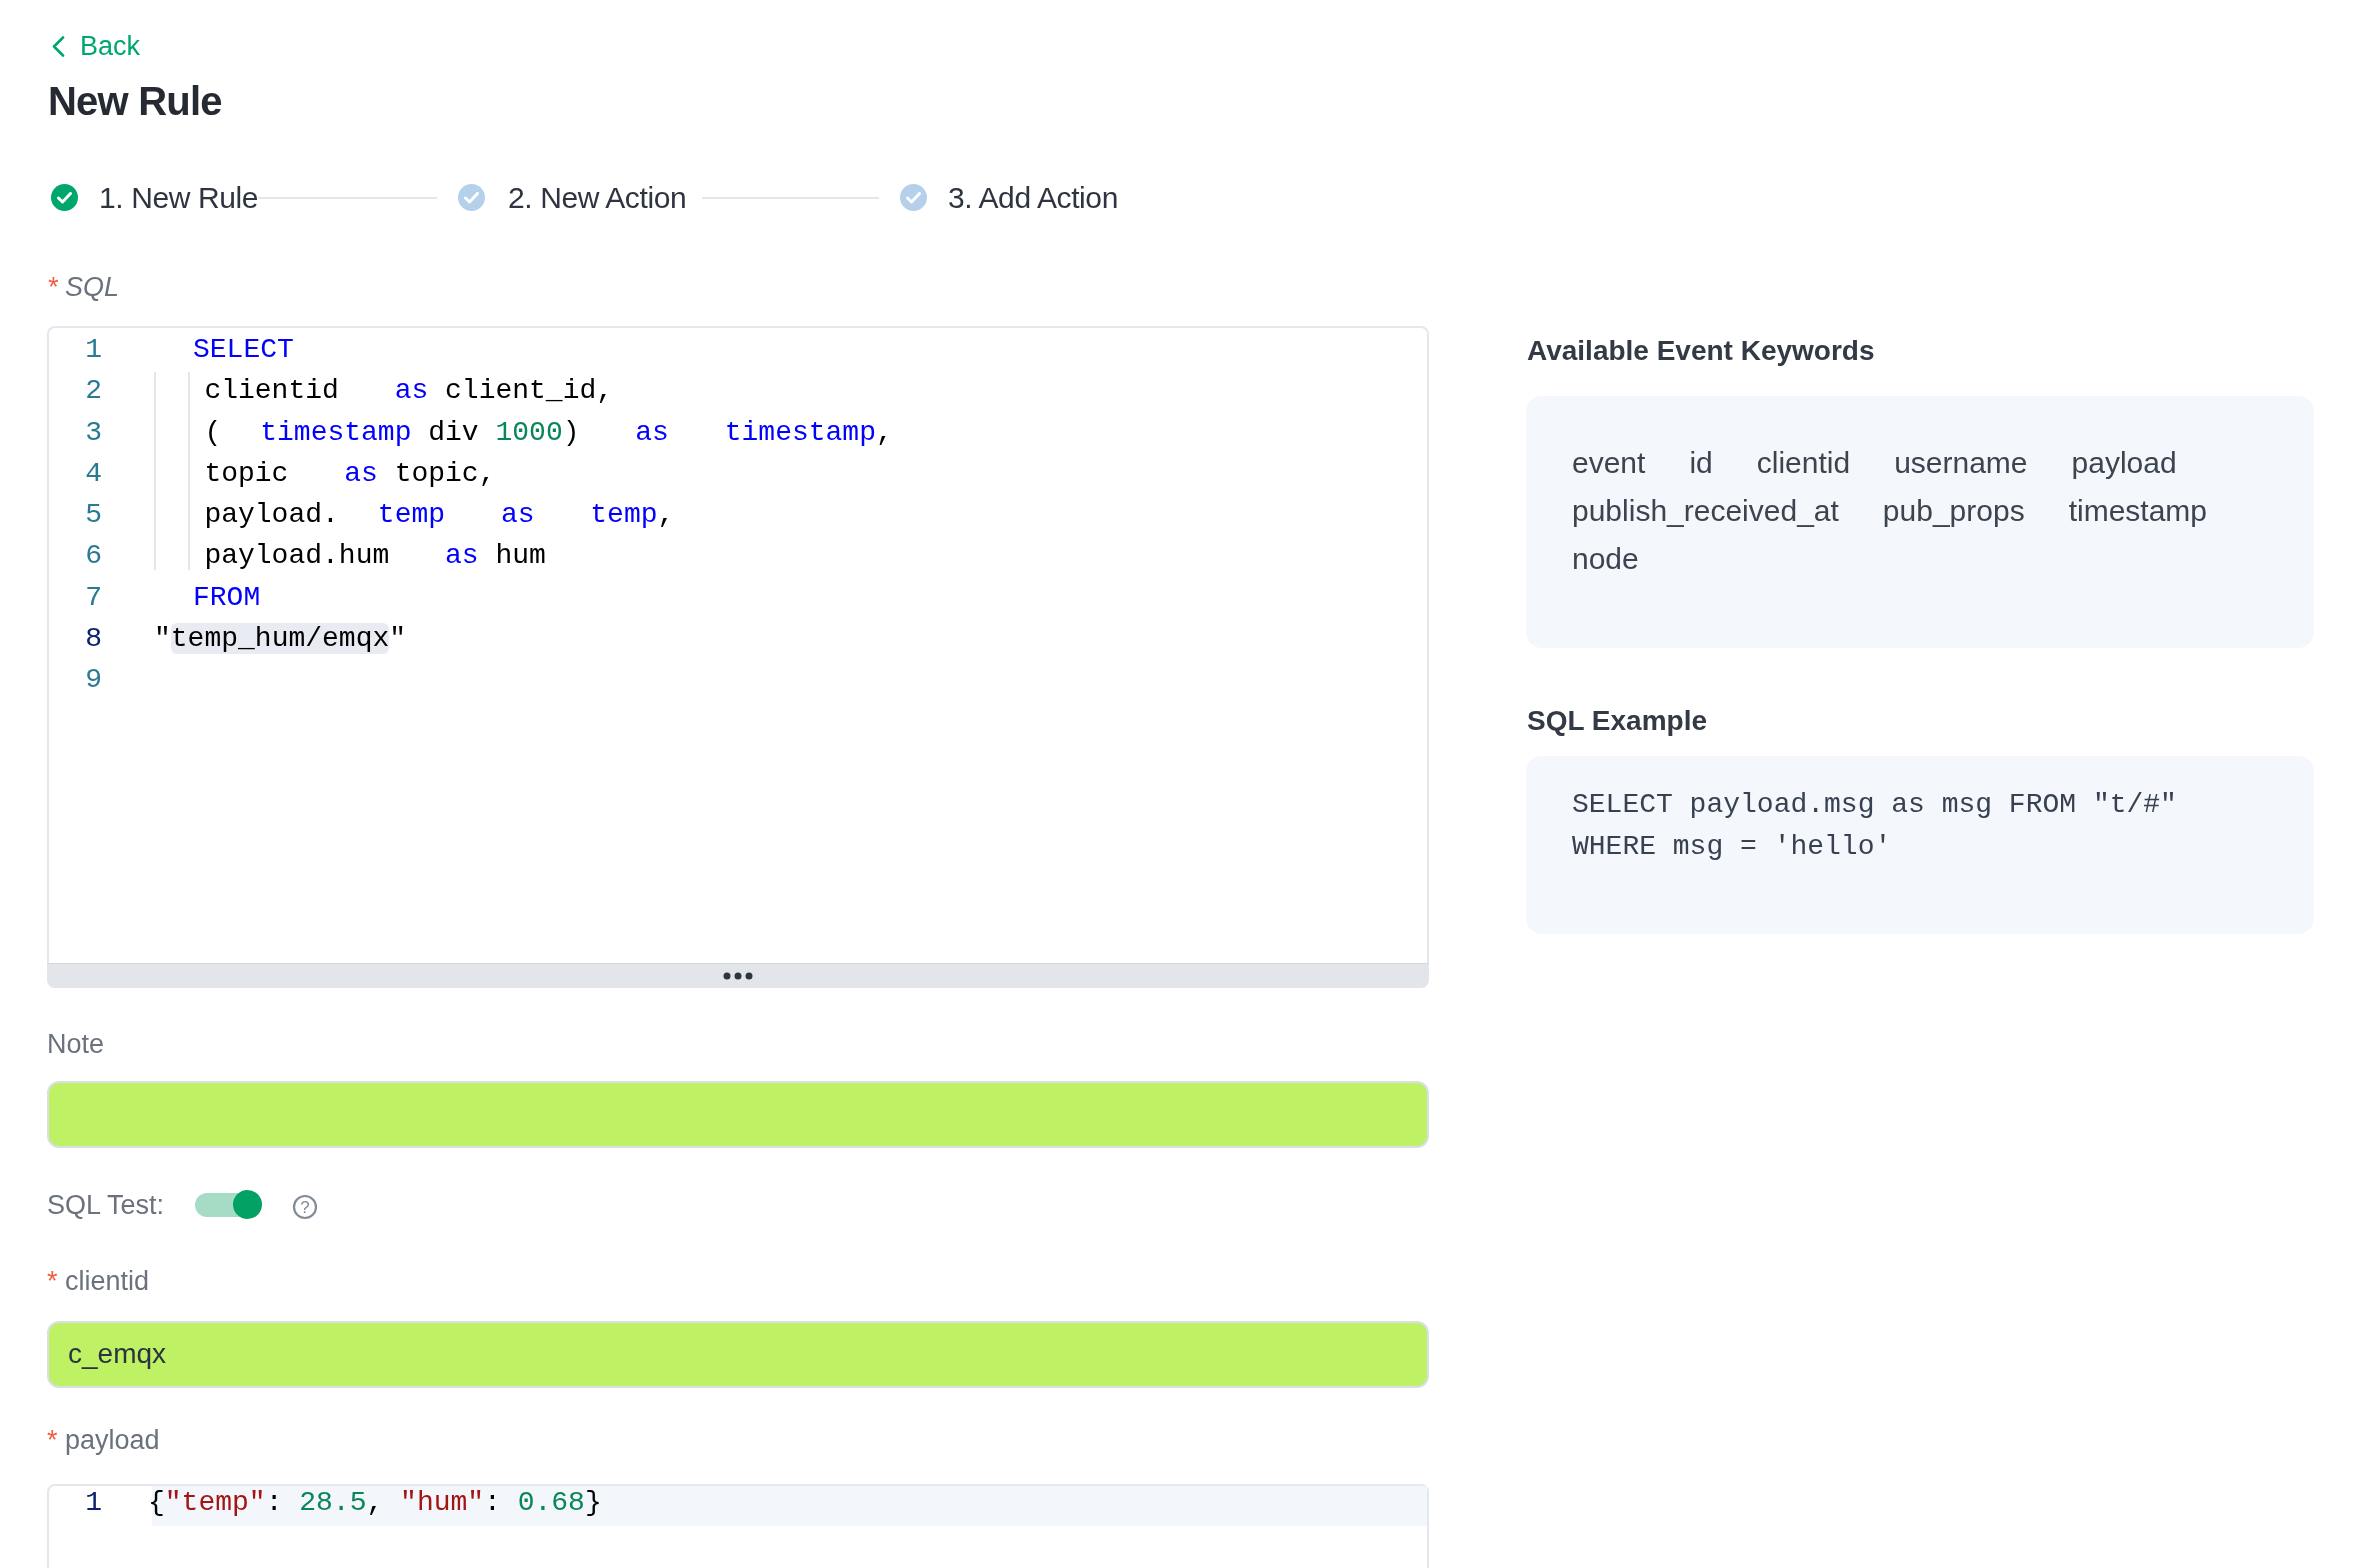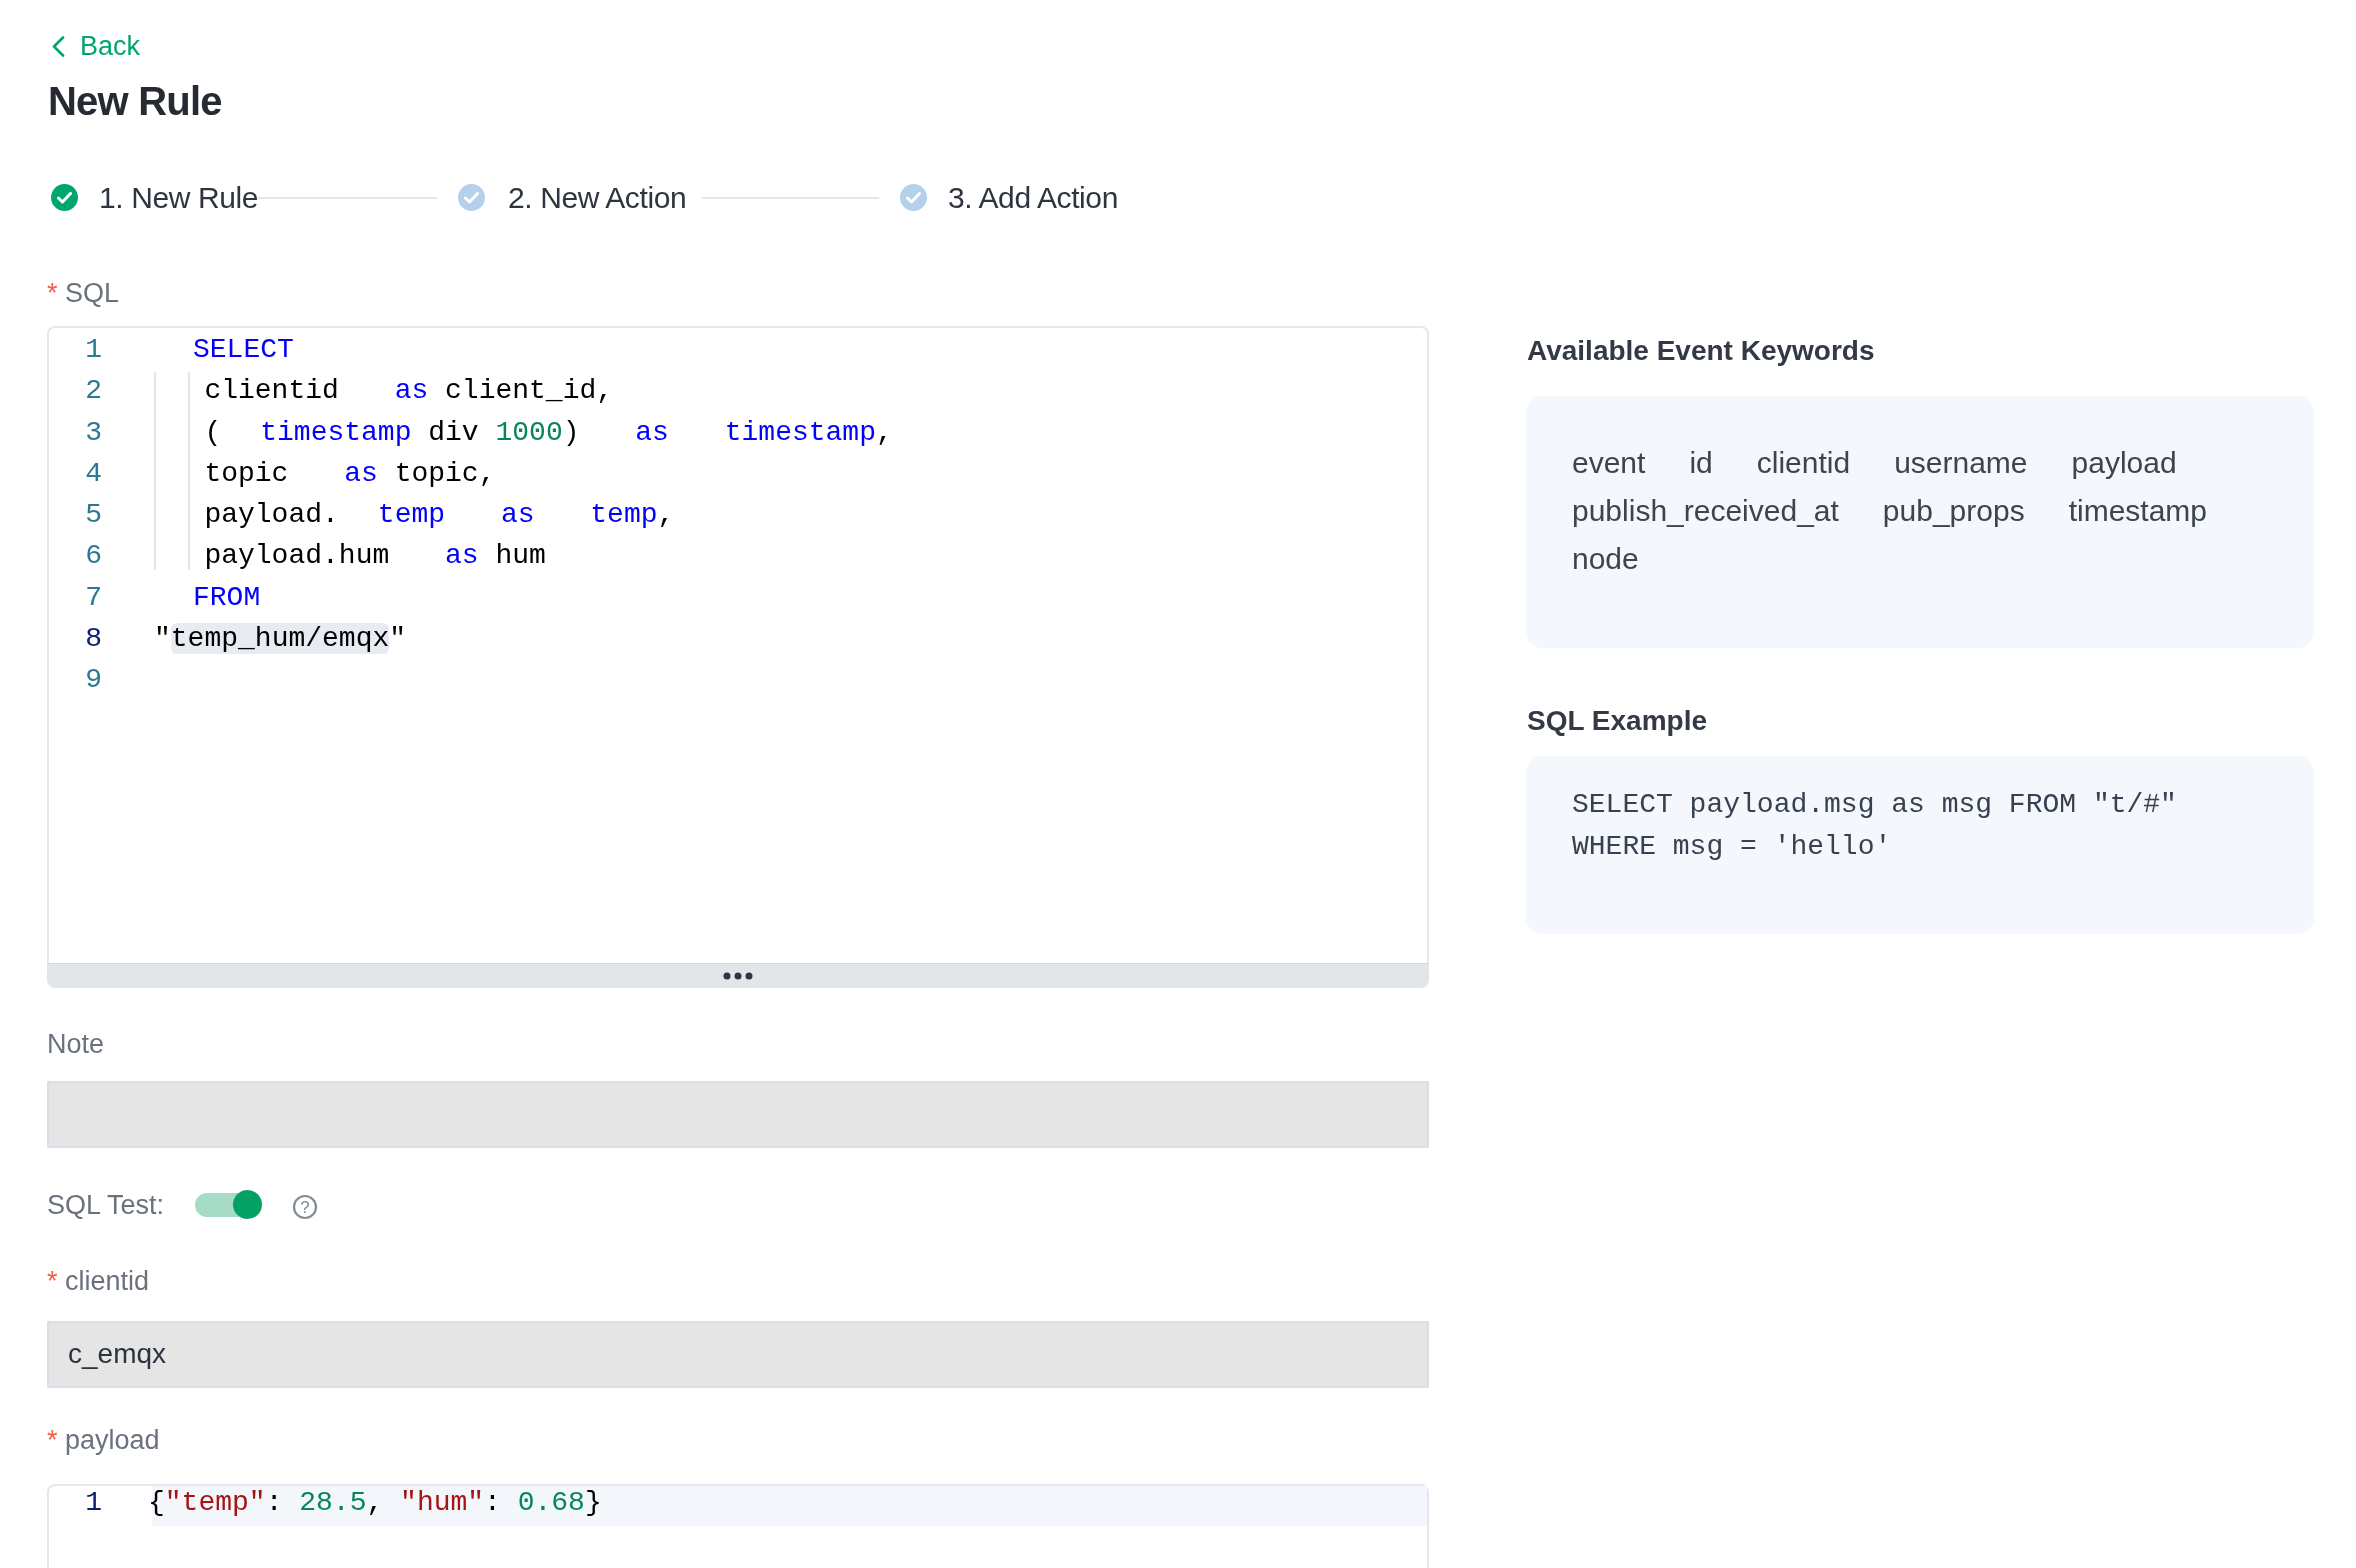--- a/index.html
+++ b/index.html
@@ -38,21 +38,21 @@
   #ed1 { left:47px; top:326px; width:1382px; height:637px; border-bottom:none; border-radius:8px 8px 0 0; }
   #ed1 .gutter { left:0px; top:1px; width:53px; }
   #ed1 pre.code { left:105px; top:1px; }
   .hl8 { background:#e8ebf2; border-radius:6px; }
   
   #rbar { left:47px; top:963px; width:1382px; height:25px; background:#e2e5e9; border-top:1px solid #d4d8de; border-radius:0 0 8px 8px; }
   #rbar .dots { position:absolute; left:50%; top:50%; transform:translate(-50%,-50%); display:flex; gap:4px; }
   #rbar .dots i { width:7px; height:7px; border-radius:50%; background:#2f343d; }
 
   
-  .input { border:2px solid #dadee6; border-radius:1px; background:#e5e5e5; }
+  .input { border:2px solid #dadee6; border-radius:12px; background:#bef264; }
   #noteinput { left:47px; top:1081px; width:1382px; height:67px; }
   #cidinput { left:47px; top:1321px; width:1382px; height:67px; font-size:28px; color:#2b3240; line-height:62px; padding-left:19px; }
 
   
   .track { left:195px; top:1193px; width:66px; height:24px; border-radius:12px; background:#a6dcc5; }
   .knob { left:233px; top:1190px; width:29px; height:29px; border-radius:50%; background:#03a264; }
 
   
   .rh { left:1527px; font-size:28px; font-weight:700; color:#333a45; line-height:34px; }
   .rbox { left:1526px; width:788px; background:#f4f7fb; border-radius:16px; }
@@ -95,21 +95,21 @@
   </div>
 <div class="abs steplabel" style="left:508px;">2. New Action</div>
 <div class="abs stepline" style="left:702px; width:177px;"></div>
 <div class="abs stepcircle blue" style="left:900px;">
     <svg width="15" height="12" viewBox="0 0 15 12">
       <path d="M1.5 6 L5.5 10 L13.5 1.5" fill="none" stroke="#fff" stroke-width="3" stroke-linecap="round" stroke-linejoin="round"></path>
     </svg>
   </div>
 <div class="abs steplabel" style="left:948px;">3. Add Action</div>
 
-<div class="abs flabel req" style="left:47px; top:280px;">SQL</div>
+<div class="abs flabel req" style="left:47px; top:274px;font-style:italic;">SQL</div>
 
 <div class="abs editor" id="ed1">
   <div class="gutter">1<br>2<br>3<br>4<br>5<br>6<br>7<br><span class="cur">8</span><br>9</div>
   <div class="guide" style="left:105px; top:44px; height:198px;"></div>
   <div class="guide" style="left:139px; top:44px; height:198px;"></div>
   <pre class="code"><span class="kw">SELECT</span>
    clientid <span class="kw">as</span> client_id,
    (<span class="kw">timestamp</span> div <span class="num">1000</span>) <span class="kw">as</span> <span class="kw">timestamp</span>,
    topic <span class="kw">as</span> topic,
    payload.<span class="kw">temp</span> <span class="kw">as</span> <span class="kw">temp</span>,

